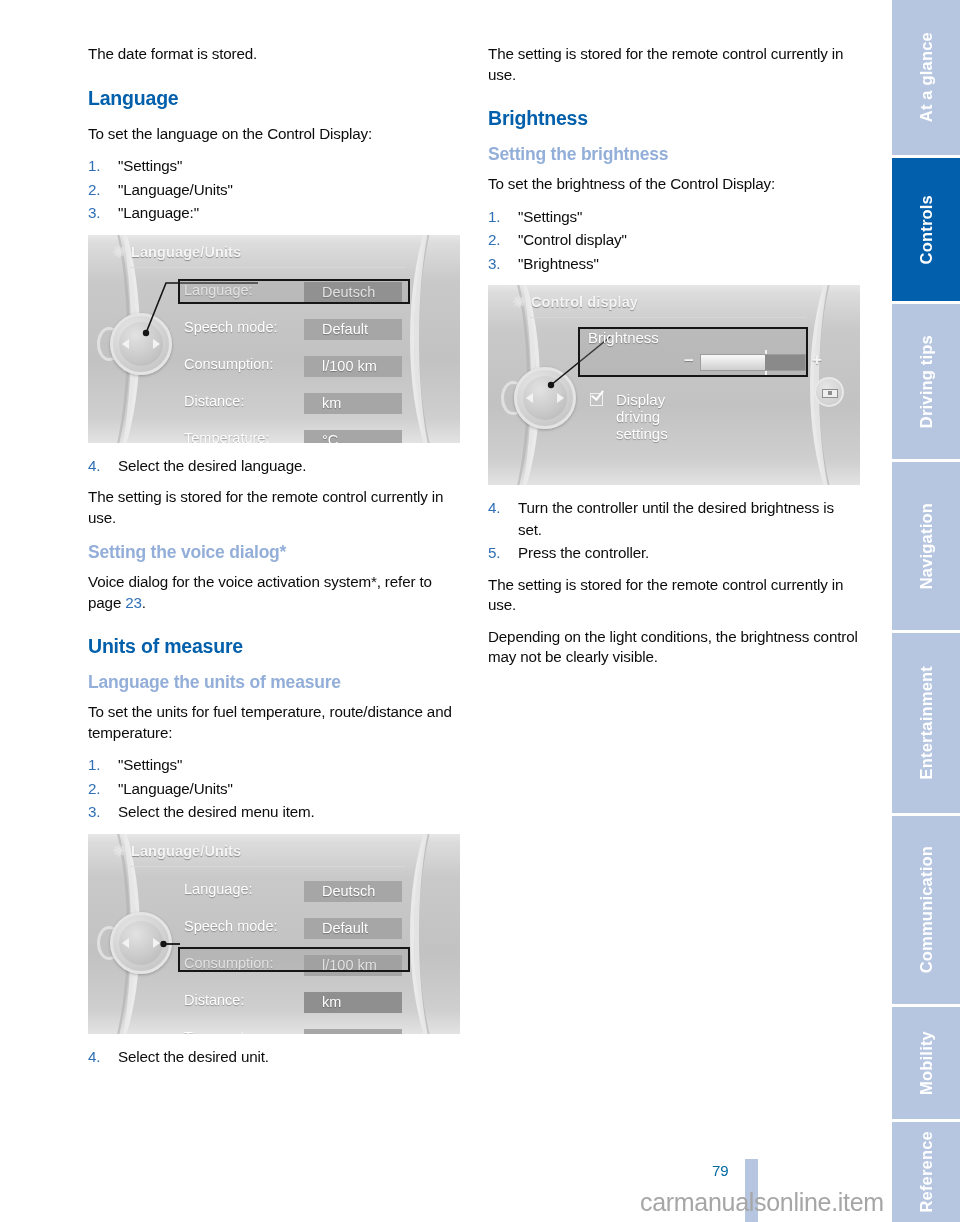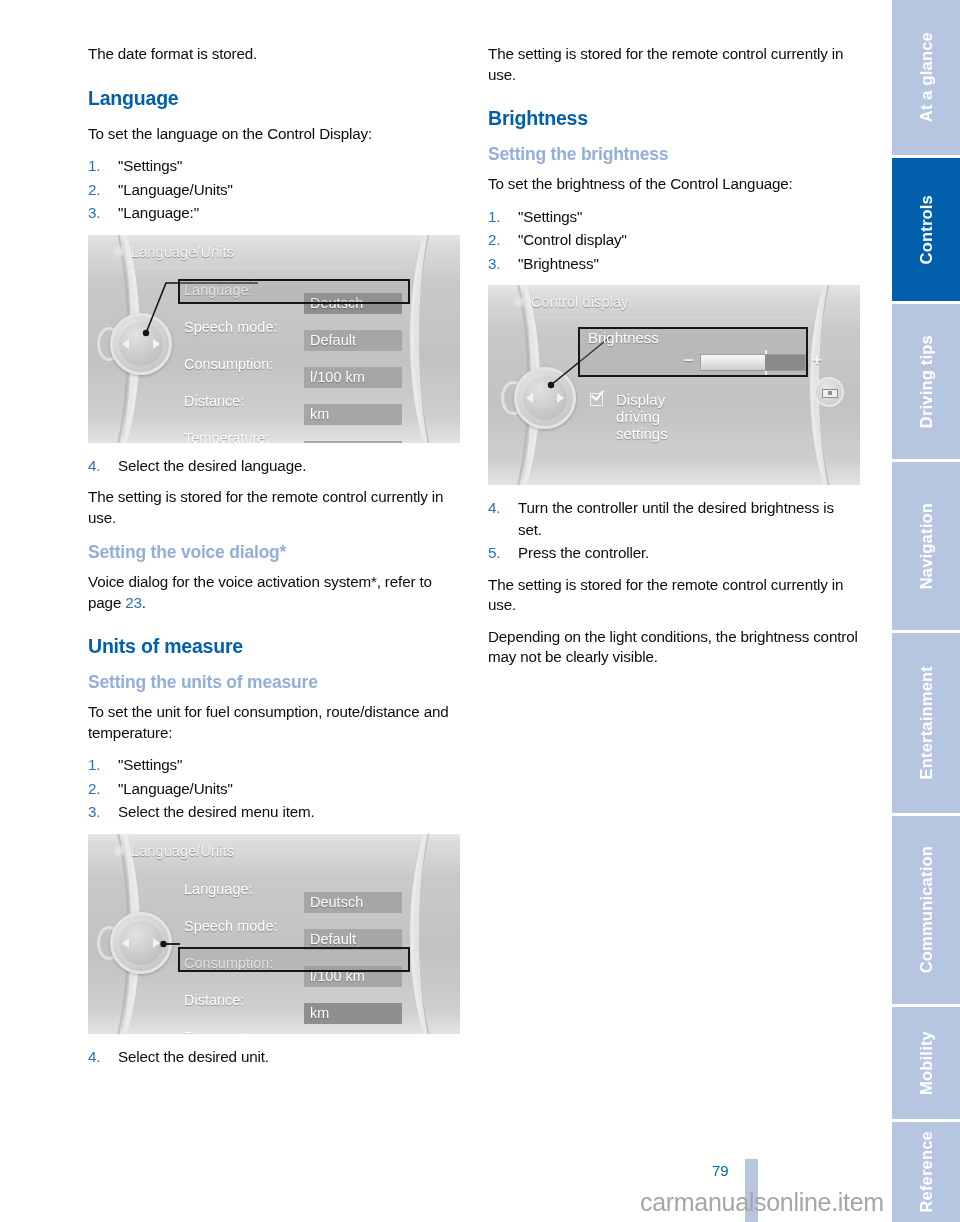--- a/index.html
+++ b/index.html
@@ -76,21 +76,21 @@
   }
   .rail-l1 { left: -58px; width: 110px; border-right: 4px solid #f1f1f1; opacity:.85; }
   .rail-l2 { left: -44px; width: 86px;  border-right: 3px solid #b0b0b0; opacity:.6; }
   .rail-l3 { left: -30px; width: 78px;  border-right: 5px solid #eaeaea; opacity:.9; }
   .rail-r1 { right: -62px; width: 112px; border-left: 4px solid #f0f0f0; opacity:.85; }
   .rail-r2 { right: -48px; width: 92px;  border-left: 3px solid #adadad; opacity:.55; }
   .rail-r3 { right: -34px; width: 80px;  border-left: 5px solid #e8e8e8; opacity:.9; }
 
   .fig-title {
     position: absolute; left: 43px; top: 9px;
-    font-size: 14.5px; color: #f4f4f4; font-weight: 400;
+    font-size: 14.5px; color: #f4f4f4; font-weight: 700;
     letter-spacing: .1px;
     text-shadow: 0 1px 1px rgba(0,0,0,.35);
   }
   .fig-title-rule {
     position: absolute; left: 42px; right: 54px; top: 32px;
     height: 1px; background: #d8d8d8; opacity: .75;
   }
   .gear-icon {
     position: absolute; left: 24px; top: 9px;
     width: 15px; height: 15px;
@@ -124,25 +124,25 @@
 
   
   .menu { position: absolute; }
   .mrow { position: relative; height: 37px; margin-bottom: 0px; }
   .mrow .lbl {
     position: absolute; left: 8px; top: 1px;
     font-size: 14.5px; color: #ffffff;
     text-shadow: 0 1px 1px rgba(0,0,0,.3);
   }
   .mrow .val {
-    position: absolute; left: 128px; top: 12px;
+    position: absolute; left: 128px; top: 1px;
     width: 98px; height: 21px;
     background: #a6a6a6;
     font-size: 14.5px; color: #ffffff;
-    padding-left: 6px; line-height: 21px;
+    padding-left: 18px; line-height: 21px;
     text-shadow: 0 1px 1px rgba(0,0,0,.3);
   }
   .mrow.selected .val { background: #8f8f8f; }
   .row-highlight {
     position: absolute;
     border: 2px solid #161616;
     background: rgba(150,150,150,.28);
     pointer-events: none;
   }
   .callout { position: absolute; pointer-events: none; }
@@ -339,23 +339,23 @@
     </ol>
 
     <p class="body">The setting is stored for the remote control currently in use.</p>
 
     <h3 class="section">Setting the voice dialog*</h3>
 
     <p class="body"><span>Voice dialog for the voice activation system*, refer to page </span><span class="xref">23</span><span>.</span></p>
 
     <h2 class="chapter">Units of measure</h2>
 
-    <h3 class="section">Setting the units of measure</h3>
-
-    <p class="body">To set the unit for fuel consumption, route/distance and temperature:</p>
+    <h3 class="section">Language the units of measure</h3>
+
+    <p class="body">To set the units for fuel temperature, route/distance and temperature:</p>
 
     <ol class="steps">
       <li>
         <span class="num">1.</span>
         <span>"Settings"</span>
       </li>
       <li>
         <span class="num">2.</span>
         <span>"Language/Units"</span>
       </li>
@@ -427,21 +427,21 @@
   </div>
 
   <div class="col col-right">
 
     <p class="body">The setting is stored for the remote control currently in use.</p>
 
     <h2 class="chapter">Brightness</h2>
 
     <h3 class="section">Setting the brightness</h3>
 
-    <p class="body">To set the brightness of the Control Language:</p>
+    <p class="body">To set the brightness of the Control Display:</p>
 
     <ol class="steps">
       <li>
         <span class="num">1.</span>
         <span>"Settings"</span>
       </li>
       <li>
         <span class="num">2.</span>
         <span>"Control display"</span>
       </li>

